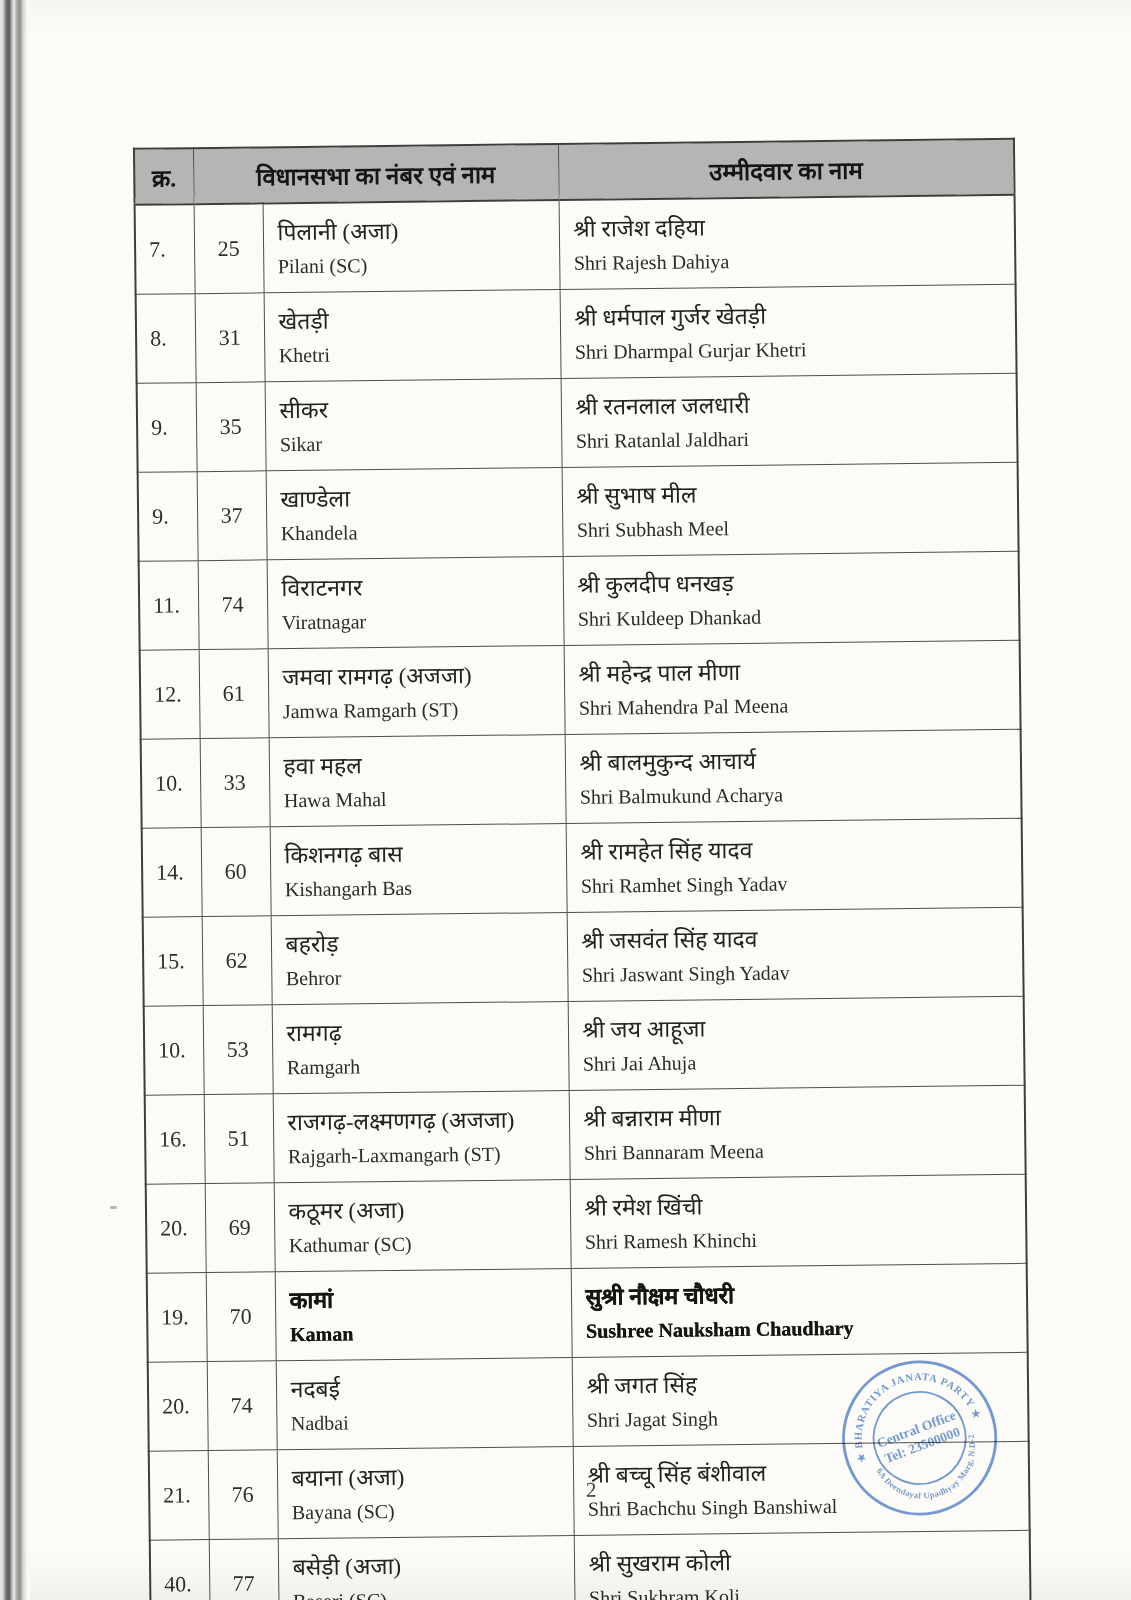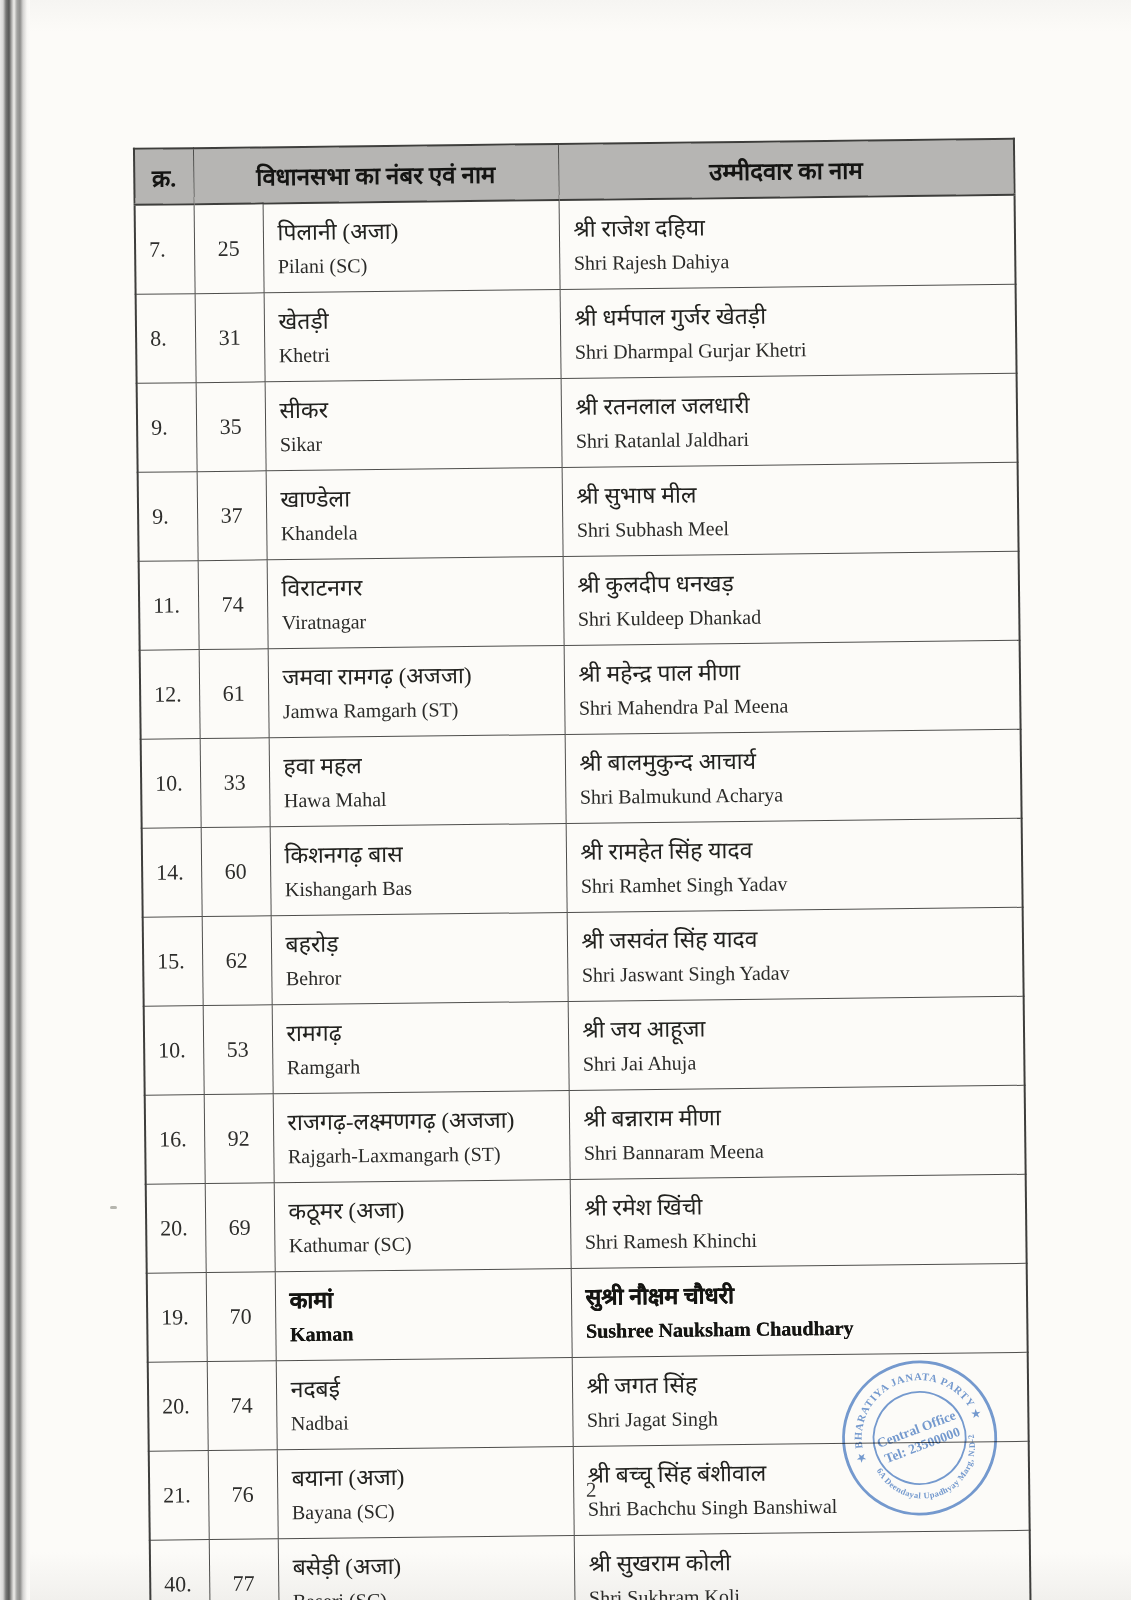--- a/index.html
+++ b/index.html
@@ -202,21 +202,21 @@
           <div class="line-hi">रामगढ़</div>
           <div class="line-en">Ramgarh</div>
         </td>
         <td class="c-cand">
           <div class="line-hi">श्री जय आहूजा</div>
           <div class="line-en">Shri Jai Ahuja</div>
         </td>
       </tr>
           <tr>
         <td class="c-serial"><span>16.</span></td>
-        <td class="c-number"><span>92</span></td>
+        <td class="c-number"><span>51</span></td>
         <td class="c-const">
           <div class="line-hi">राजगढ़-लक्ष्मणगढ़ (अजजा)</div>
           <div class="line-en">Rajgarh-Laxmangarh (ST)</div>
         </td>
         <td class="c-cand">
           <div class="line-hi">श्री बन्नाराम मीणा</div>
           <div class="line-en">Shri Bannaram Meena</div>
         </td>
       </tr>
           <tr>

